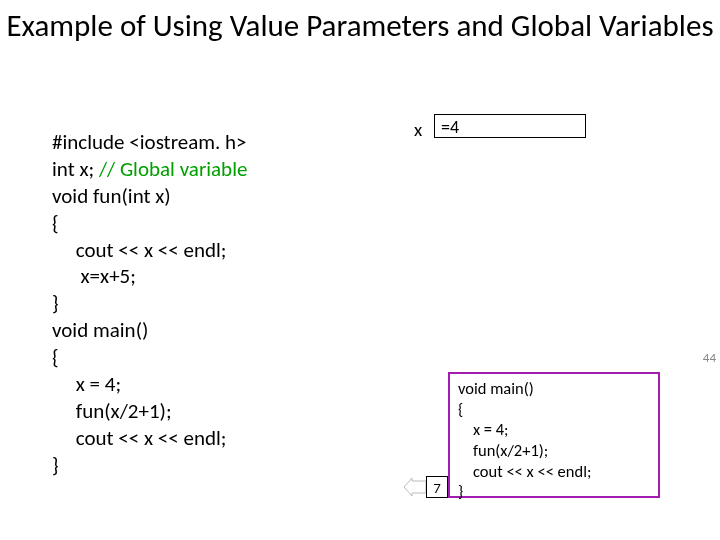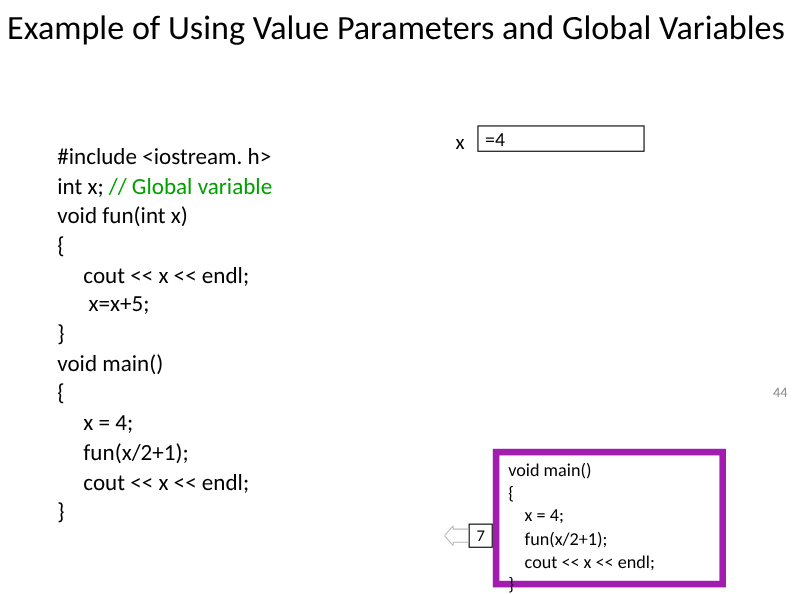--- a/index.html
+++ b/index.html
@@ -57,28 +57,27 @@
     padding-left: 6px;
     line-height: 24px;
     box-sizing: border-box;
   }
   .main-box {
     position: absolute;
     top: 372px;
     left: 448px;
     width: 212px;
     height: 126px;
-    border: 6px solid #a21caf;
+    border: 2px solid #a21caf;
     background: #fff;
     font-size: 16.5px;
     line-height: 1.25;
     padding: 4px 8px 4px 8px;
     box-sizing: border-box;
     white-space: pre;
-    margin-top: 36px;
   }
   .seven-box {
     position: absolute;
     top: 476px;
     left: 426px;
     width: 22px;
     height: 22px;
     border: 1px solid #000;
     background: #fff;
     font-size: 15px;

